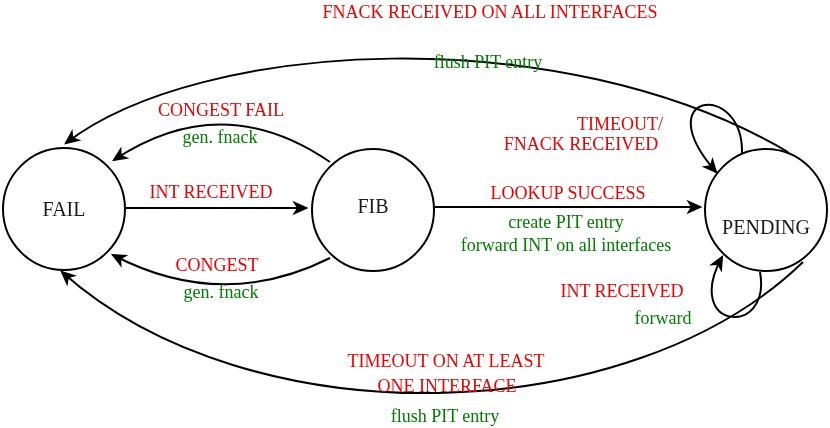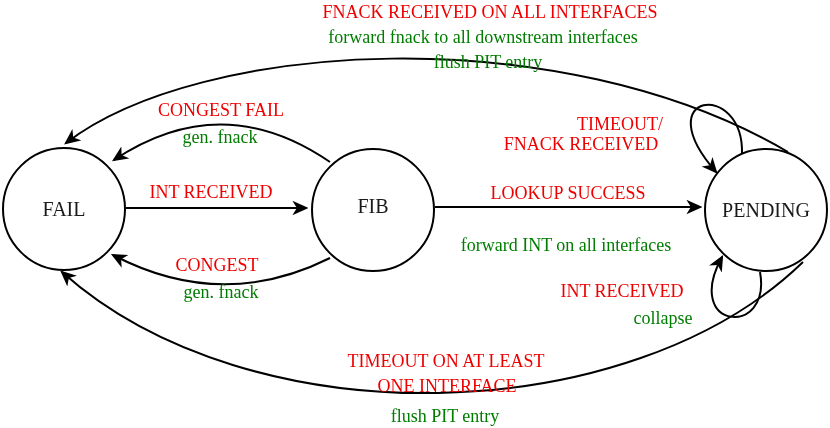--- a/index.html
+++ b/index.html
@@ -51,40 +51,40 @@
     <path class="edge" d="M 742 154 C 744 80 646 92 716 172" marker-end="url(#arrow)"></path>
     <path class="edge" d="M 760 272 C 772 338 682 330 722 257" marker-end="url(#arrow)"></path>
 
     <circle class="state-circle" cx="64" cy="209" r="61"></circle>
     <circle class="state-circle" cx="373" cy="210" r="61"></circle>
     <circle class="state-circle" cx="766" cy="210" r="61"></circle>
   </svg>
 
   <div class="lbl state-label" style="left:64px; top:209px">FAIL</div>
   <div class="lbl state-label" style="left:373px; top:206px">FIB</div>
-  <div class="lbl state-label" style="left:766px; top:210px">PENDING</div>
+  <div class="lbl state-label" style="left:766px; top:227px">PENDING</div>
 
   <div class="lbl event" style="left:490px; top:12px">FNACK RECEIVED ON ALL INTERFACES</div>
-  <div class="lbl action" style="left:483px; top:37px">forward fnack to all downstream interfaces</div>
   <div class="lbl action" style="left:488px; top:62px">flush PIT entry</div>
 
   <div class="lbl event" style="left:221px; top:110px">CONGEST FAIL</div>
   <div class="lbl action" style="left:220px; top:137px">gen. fnack</div>
 
   <div class="lbl event" style="left:211px; top:192px">INT RECEIVED</div>
 
   <div class="lbl event" style="left:581px; top:144px">FNACK RECEIVED</div>
   <div class="lbl event" style="left:620px; top:124px">TIMEOUT/</div>
 
   <div class="lbl event" style="left:568px; top:193px">LOOKUP SUCCESS</div>
+  <div class="lbl action" style="left:566px; top:222px">create PIT entry</div>
   <div class="lbl action" style="left:566px; top:245px">forward INT on all interfaces</div>
 
   <div class="lbl event" style="left:217px; top:265px">CONGEST</div>
   <div class="lbl action" style="left:221px; top:292px">gen. fnack</div>
 
   <div class="lbl event" style="left:622px; top:291px">INT RECEIVED</div>
-  <div class="lbl action" style="left:663px; top:318px">collapse</div>
+  <div class="lbl action" style="left:663px; top:318px">forward</div>
 
   <div class="lbl event" style="left:447px; top:386px">ONE INTERFACE</div>
   <div class="lbl event" style="left:446px; top:361px">TIMEOUT ON AT LEAST</div>
   <div class="lbl action" style="left:445px; top:416px">flush PIT entry</div>
 
 </div>
 
 </body></html>

